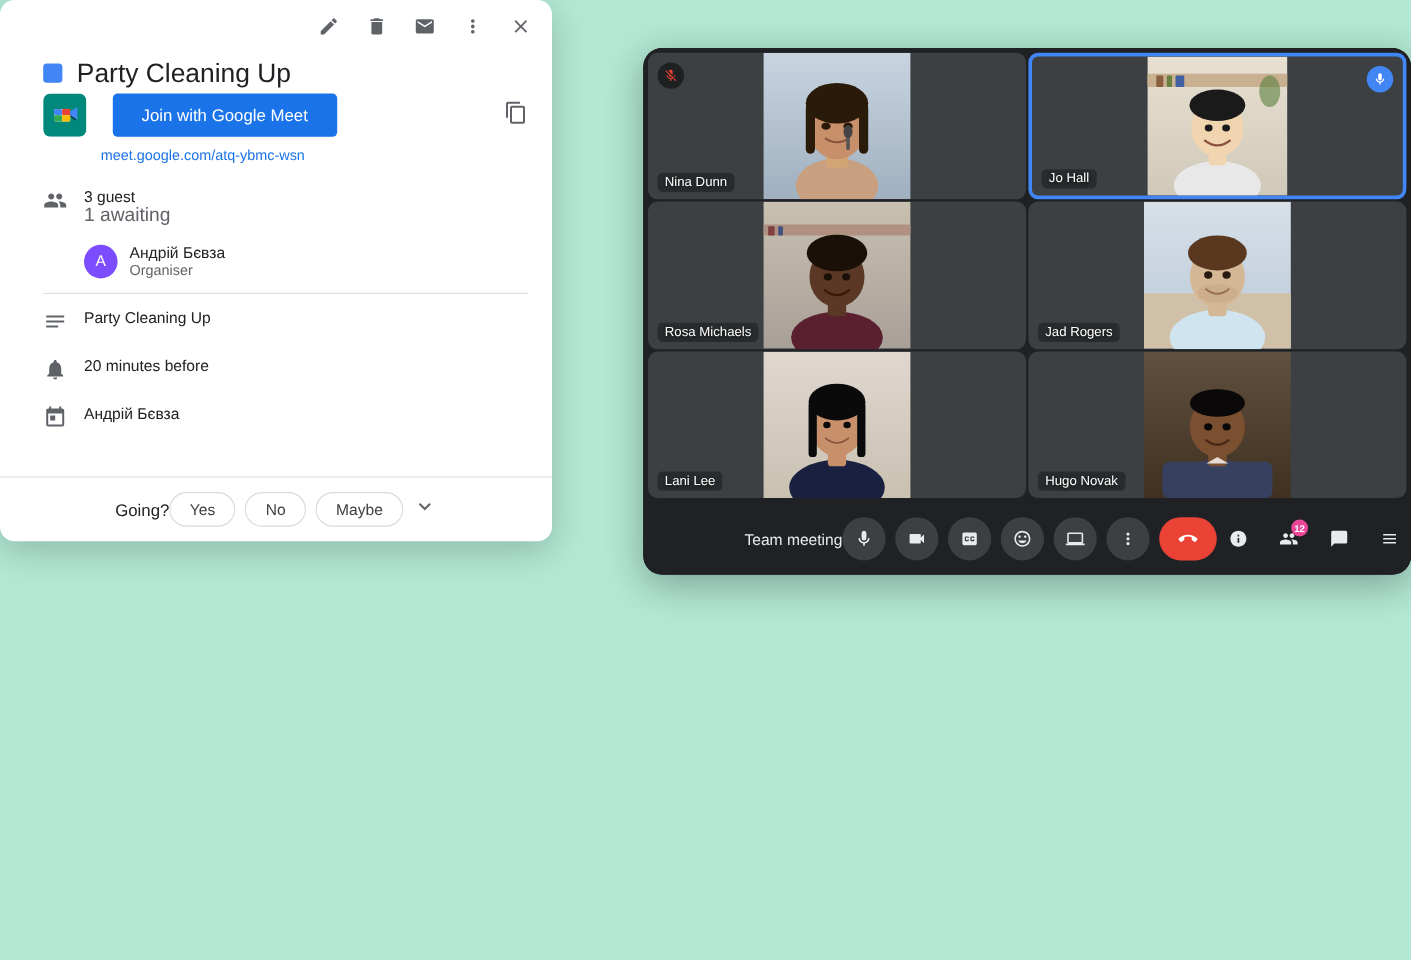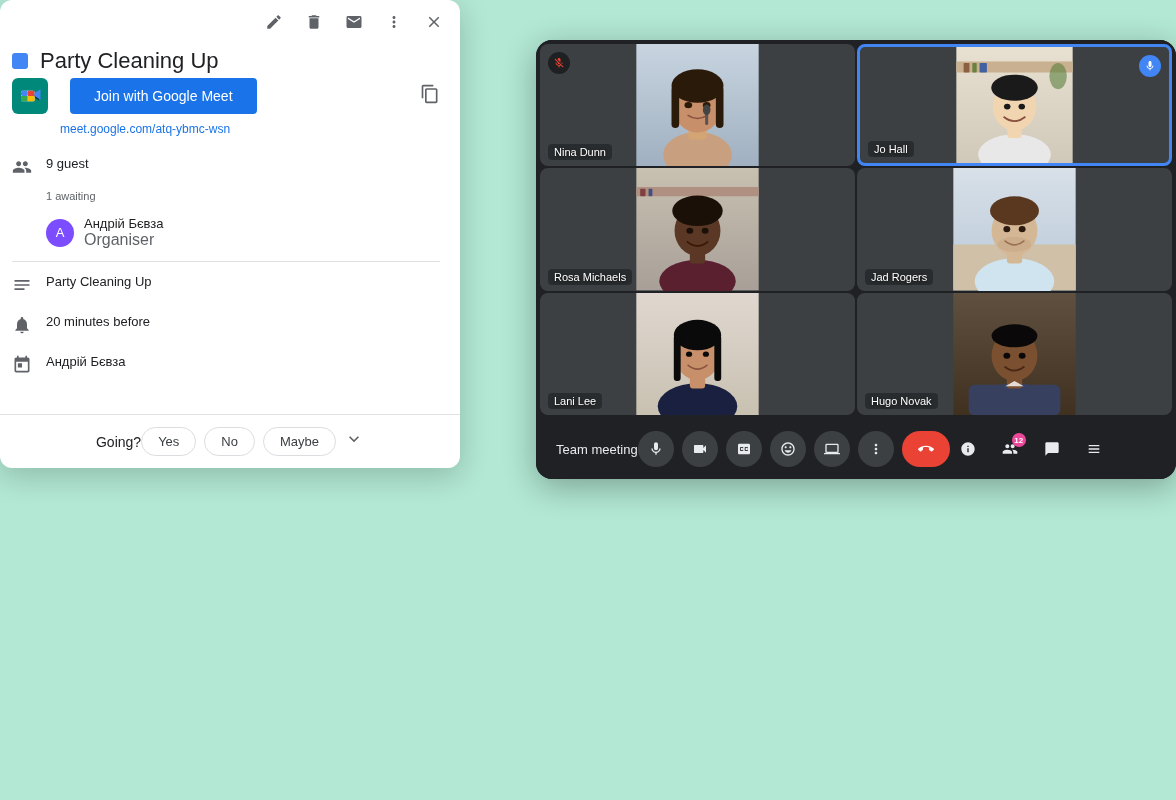--- a/index.html
+++ b/index.html
@@ -97,22 +97,22 @@
       overflow: hidden;
       position: relative;
     }
 
     
     .meet-bottom-bar {
       height: 60px;
       background: #202124;
       display: flex;
       align-items: center;
-      justify-content: flex-start;
-      padding: 0 20px;
+      justify-content: flex-end;
+      padding: 0 0;
     }
 
     .meet-title {
       color: #e8eaed;
       font-size: 13px;
       font-weight: 500;
     }
 
     .meet-controls {
       display: flex;
@@ -200,21 +200,21 @@
       font-size: 16px;
       cursor: pointer;
       display: flex;
       align-items: center;
       justify-content: center;
       width: 24px;
       height: 24px;
     }
 
     .popup-body {
-      padding: 4px 20px 20px 12px;
+      padding: 4px 20px 20px 36px;
     }
 
     .event-title-row {
       display: flex;
       align-items: center;
       gap: 12px;
       margin-bottom: 4px;
     }
 
     .event-color-dot {
@@ -292,23 +292,23 @@
       width: 20px;
       text-align: center;
     }
 
     .info-content {
       font-size: 13px;
       color: #202124;
     }
 
     .info-sub {
-      font-size: 11px;
+      font-size: 16px;
       color: #5f6368;
-      margin-top: 19px;
+      margin-top: 0;
     }
 
     .attendee-row {
       display: flex;
       align-items: center;
       gap: 10px;
       margin-top: 8px;
       margin-left: 34px;
     }
 
@@ -324,21 +324,21 @@
       font-size: 13px;
       font-weight: 500;
     }
 
     .attendee-info .name {
       font-size: 13px;
       color: #202124;
     }
 
     .attendee-info .role {
-      font-size: 16px;
+      font-size: 12px;
       color: #5f6368;
     }
 
     .popup-divider {
       border: none;
       border-top: 1px solid #e0e0e0;
       margin: 12px 0;
     }
 
     .going-section {
@@ -711,21 +711,21 @@
     </div>
     <div class="meet-link">meet.google.com/atq-ybmc-wsn</div>
 
     <div class="info-row">
       <span class="info-icon">
         <svg width="20" height="20" viewBox="0 0 24 24" fill="#5f6368">
             <path d="M16 11c1.66 0 2.99-1.34 2.99-3S17.66 5 16 5c-1.66 0-3 1.34-3 3s1.34 3 3 3zm-8 0c1.66 0 2.99-1.34 2.99-3S9.66 5 8 5C6.34 5 5 6.34 5 8s1.34 3 3 3zm0 2c-2.33 0-7 1.17-7 3.5V19h14v-2.5c0-2.33-4.67-3.5-7-3.5zm8 0c-.29 0-.62.02-.97.05 1.16.84 1.97 1.97 1.97 3.45V19h6v-2.5c0-2.33-4.67-3.5-7-3.5z"></path>
           </svg>
       </span>
       <div class="info-content">
-        <div>9 guest</div>
+        <div>3 guest</div>
         <div class="info-sub">1 awaiting</div>
       </div>
     </div>
 
     <div class="attendee-row">
       <div class="attendee-avatar">A</div>
       <div class="attendee-info">
         <div class="name">Андрій Бєвза</div>
         <div class="role">Organiser</div>
       </div>

